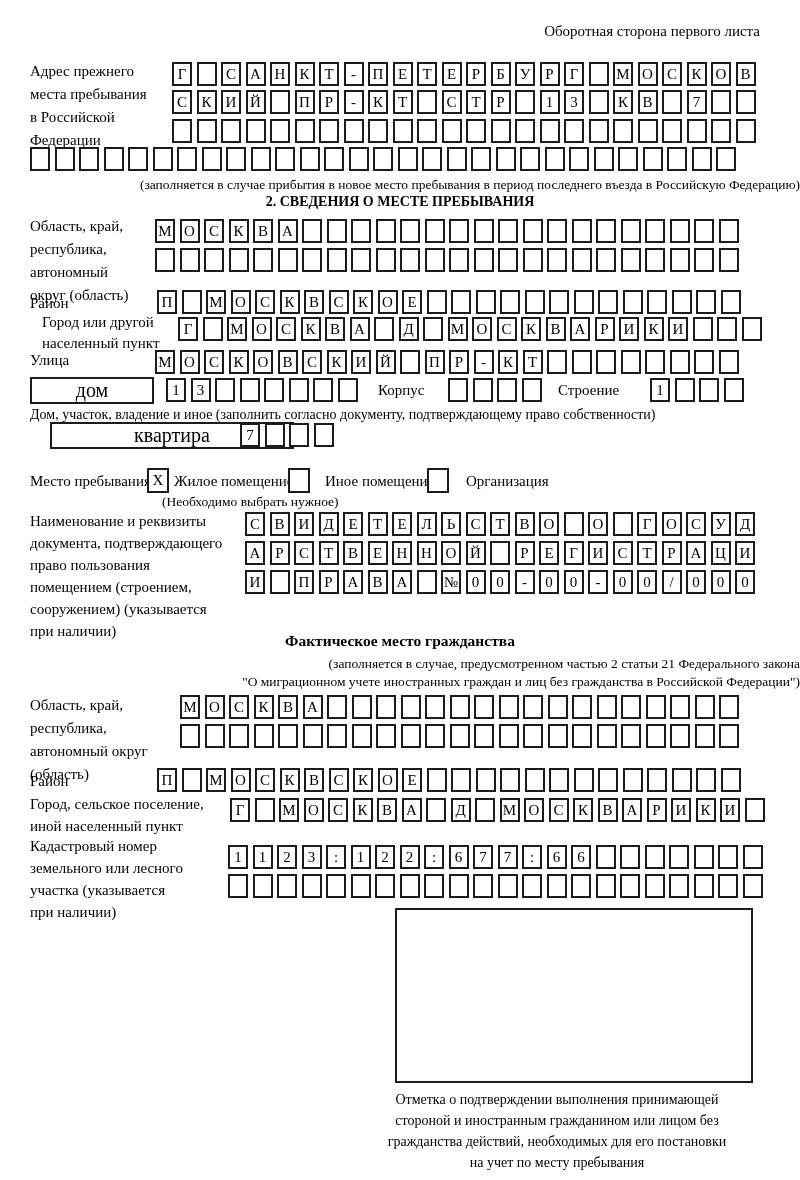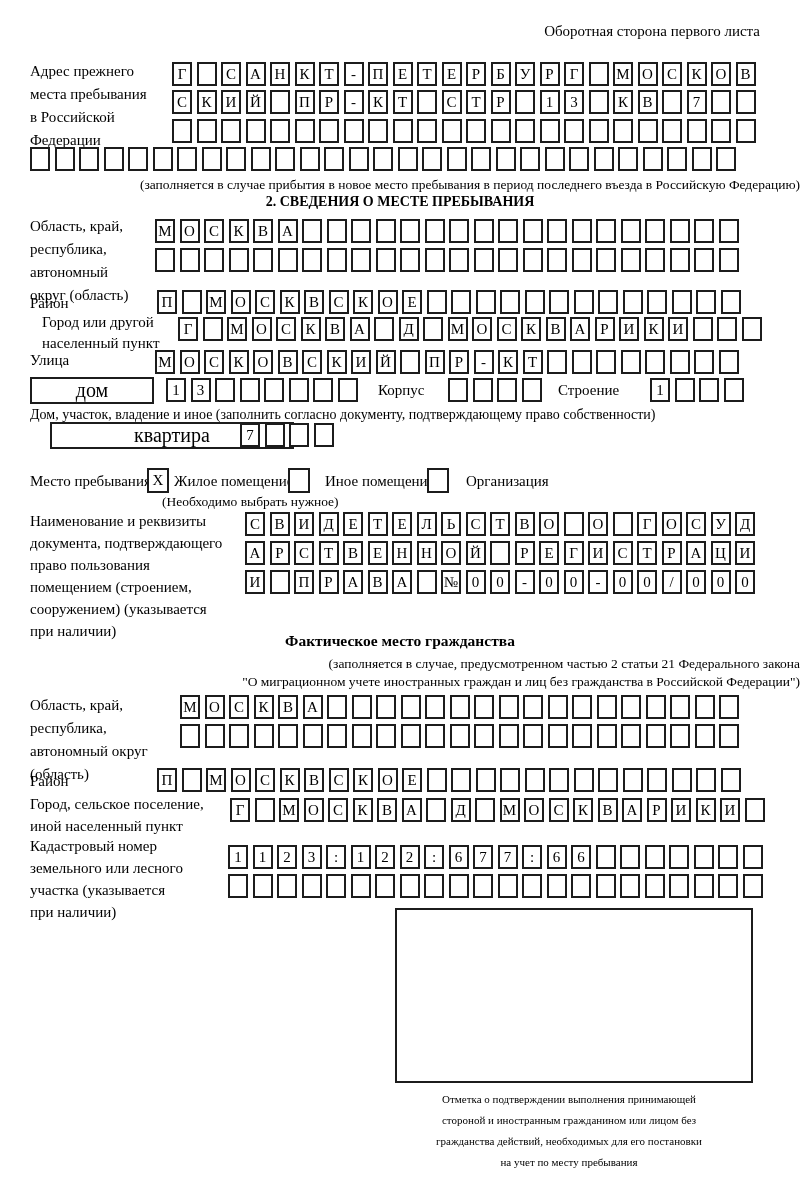--- a/index.html
+++ b/index.html
@@ -555,15 +555,15 @@
       <span class="cell"></span>
       <span class="cell"></span>
       <span class="cell"></span>
       <span class="cell"></span>
       <span class="cell"></span>
       <span class="cell"></span>
       <span class="cell"></span>
     </div>
 
   <div class="stamp" style="left:395px; top:908px; width:358px; height:175px;"></div>
-  <div class="note" style="left:344px; top:1089px; width:450px; text-align:center; font-size:11px; line-height:21px;">Отметка о подтверждении выполнения принимающей<br>стороной и иностранным гражданином или лицом без<br>гражданства действий, необходимых для его постановки<br>на учет по месту пребывания</div>
+  <div class="note" style="left:332px; top:1089px; width:450px; text-align:center; font-size:14px; line-height:21px;">Отметка о подтверждении выполнения принимающей<br>стороной и иностранным гражданином или лицом без<br>гражданства действий, необходимых для его постановки<br>на учет по месту пребывания</div>
 
 </div>
 
 </body></html>

